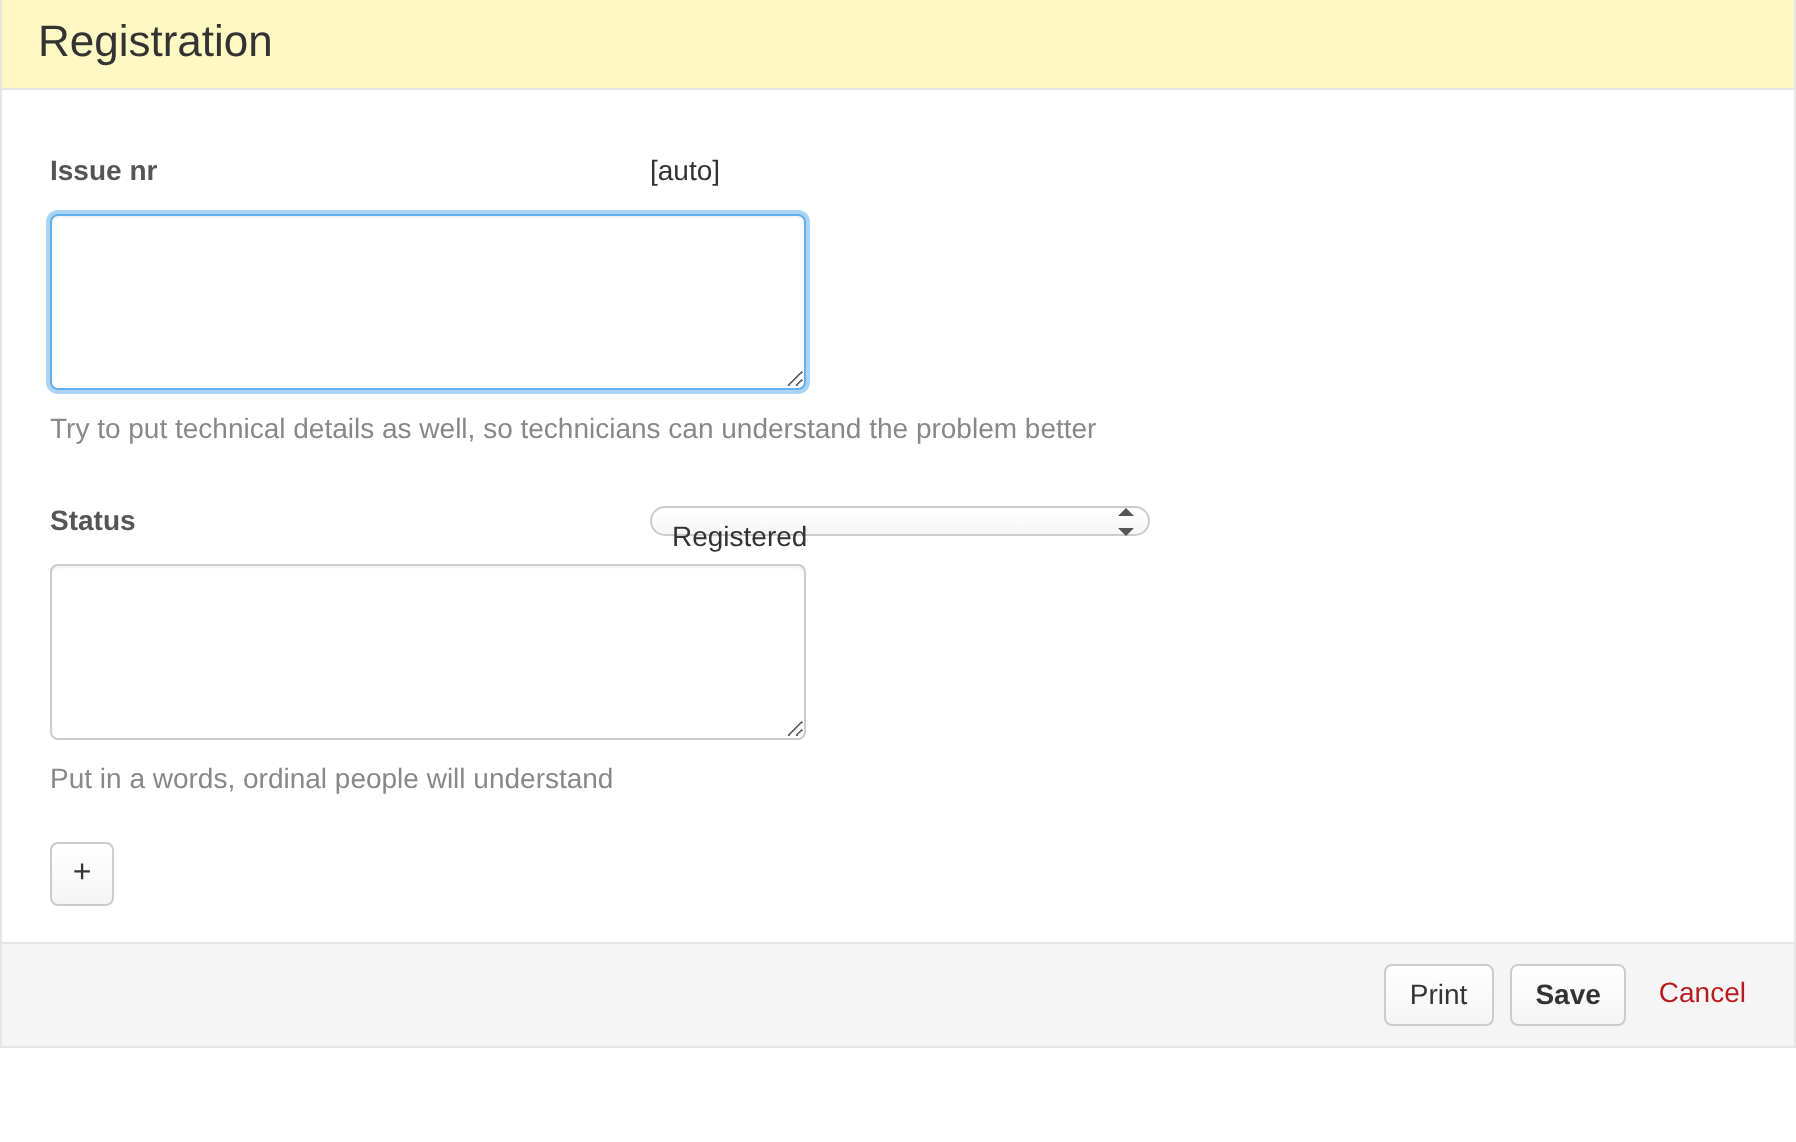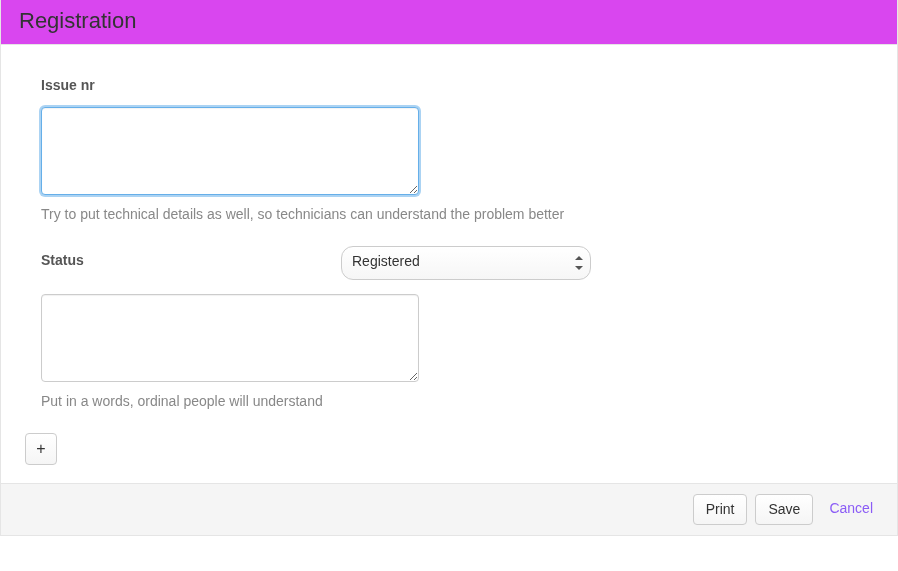--- a/index.html
+++ b/index.html
@@ -10,39 +10,38 @@
     font-size: 14px;
     color: #333;
     background: #fff;
   }
   .page {
     width: 898px;
     border: 1px solid #e5e5e5;
     border-top: none;
   }
   .header {
-    background: #d946ef;
+    background: #fef9c3;
     border-bottom: 1px solid #e5e5e5;
     padding: 8px 18px 10px 18px;
   }
   .header h1 {
     margin: 0;
     font-size: 22px;
     font-weight: 400;
     color: #333;
   }
   .form-body {
     padding: 26px 24px 18px 24px;
     background: #fff;
   }
   .form-row {
     display: flex;
-    align-items: flex-start;
+    align-items: flex-end;
     margin-bottom: 14px;
-    margin-left: 16px;
   }
   .form-row.with-help { margin-bottom: 6px; }
   .label-col {
     width: 300px;
     padding-top: 6px;
     font-weight: 700;
     color: #555;
     font-size: 14px;
   }
   .field-col {
@@ -75,21 +74,21 @@
     color: #888;
     font-size: 14px;
     margin: 8px 0 18px 0;
   }
   .select-wrap {
     position: relative;
     width: 250px;
   }
   .select-control {
     width: 100%;
-    height: 34px;
+    height: 15px;
     padding: 4px 22px 4px 10px;
     border: 1px solid #ccc;
     border-radius: 12px;
     background: linear-gradient(#fff, #f6f6f6);
     font-size: 14px;
     color: #333;
     line-height: 20px;
     cursor: pointer;
     position: relative;
   }
@@ -138,40 +137,43 @@
     text-align: center;
   }
   .footer {
     background: #f5f5f5;
     border-top: 1px solid #e5e5e5;
     padding: 10px 16px;
     display: flex;
     justify-content: flex-end;
     gap: 8px;
   }
-  .btn-save { font-weight: 400; }
+  .btn-save { font-weight: 700; }
   .link-cancel {
-    color: #8b5cf6;
+    color: #b91c1c;
     padding: 6px 8px;
     cursor: pointer;
     font-size: 14px;
   }
 </style>
 </head>
 <body>
 
 <div class="page">
   <div class="header">
     <h1>Registration</h1>
   </div>
 
   <div class="form-body">
 
     <div class="form-row">
       <div class="label-col">Issue nr</div>
+      <div class="field-col">
+        <div class="static-value">[auto]</div>
+      </div>
     </div>
 
     <div class="form-row with-help">
       <div class="field-col">
         <textarea class="form-control focused" style=""></textarea>
         <div class="help-text">Try to put technical details as well, so technicians can understand the problem better</div>
       </div>
     </div>
 
     <div class="form-row">

